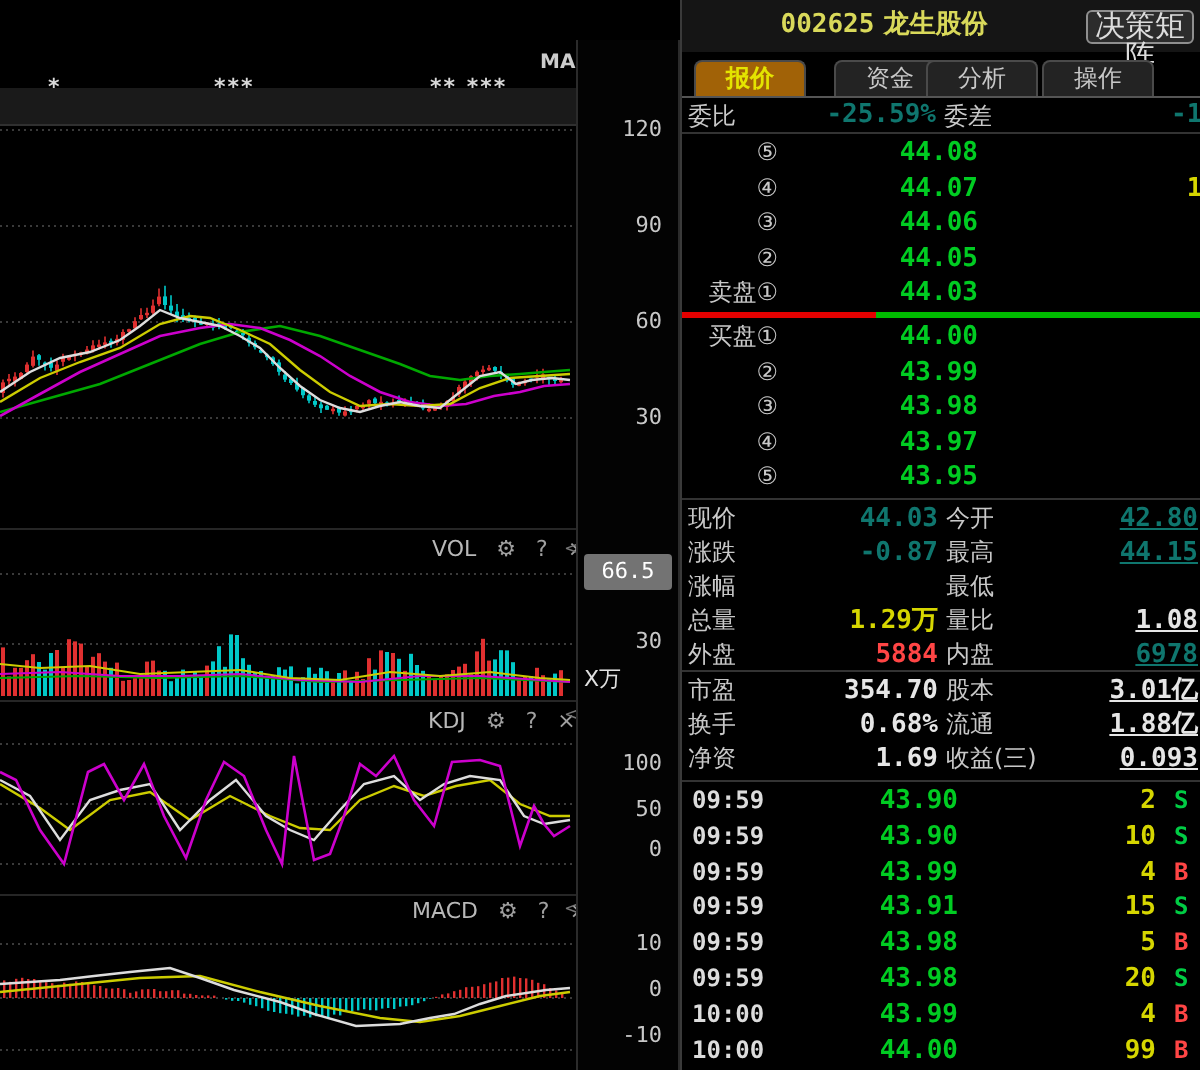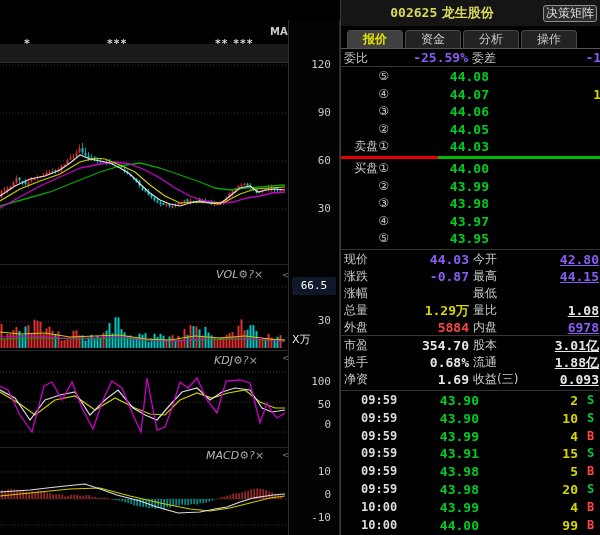--- a/index.html
+++ b/index.html
@@ -7,45 +7,45 @@
        font-family:"DejaVu Sans",sans-serif;-webkit-font-smoothing:none;}
   .num{font-family:"DejaVu Sans Mono",monospace;font-weight:bold;}
   
   .topbar{position:absolute;left:0;top:0;width:340px;height:19px;background:#1a1a1a;
           border-bottom:1px solid #303030;box-sizing:border-box;margin-top:44px;}
   .expand-btn{position:absolute;right:4px;top:2px;font-size:11px;color:#c8c8c8;cursor:pointer;}
   
   svg{position:absolute;left:0;display:block;}
   #main-svg{top:20px;} #vol-svg{top:265px;} #kdj-svg{top:352px;} #macd-svg{top:448px;}
   .hsep{position:absolute;left:0;width:340px;height:1px;background:#262626;}
-  .pane-header{position:absolute;display:flex;gap:0;align-items:flex-end;font-size:11px;color:#b8b8b8;font-style:italic;}
+  .pane-header{position:absolute;display:flex;gap:10px;align-items:flex-end;font-size:11px;color:#b8b8b8;}
   .pane-header .ph-icon{color:#a0a0a0;cursor:pointer;font-size:11px;}
   .ma-label{position:absolute;top:26px;left:270px;font-size:10px;color:#cccccc;font-weight:bold;}
   .mark{position:absolute;top:37px;font-size:11px;color:#d8d8d8;letter-spacing:1px;font-weight:bold;}
   .collapse{position:absolute;left:282px;font-size:9px;color:#777;cursor:pointer;}
   
   .axis-col{position:absolute;left:288px;top:20px;width:52px;height:515px;background:#030303;
             border-left:1px solid #2b2b2b;border-right:1px solid #2b2b2b;box-sizing:border-box;}
   .axlab{position:absolute;right:8px;font-size:11px;color:#c8c8c8;font-family:"DejaVu Sans Mono",monospace;}
   .vol-badge{position:absolute;left:3px;right:3px;height:18px;line-height:18px;text-align:center;
              color:#fff;font-size:11px;border-radius:2px;font-family:"DejaVu Sans Mono",monospace;}
   .vol-unit{position:absolute;left:3px;font-size:11px;color:#e0e0e0;}
   
   .rpanel{position:absolute;left:340px;top:0;width:260px;height:535px;background:#000;
           border-left:1px solid #3a3a3a;box-sizing:border-box;overflow:hidden;}
   .rp-header{position:absolute;left:0;top:0;width:260px;height:26px;background:#151515;}
   .rp-title{line-height:26px;text-align:center;padding-right:58px;color:#d9d95a;font-weight:bold;font-size:13px;}
   .matrix-btn{position:absolute;right:4px;top:5px;width:54px;height:17px;line-height:15px;text-align:center;
-              font-size:12px;color:#dddddd;background:#2c2c2c;border:1px solid #8f8f8f;border-radius:3px;
+              font-size:15px;color:#dddddd;background:#2c2c2c;border:1px solid #8f8f8f;border-radius:3px;
               box-sizing:border-box;cursor:pointer;}
   .tabs{position:absolute;left:0;top:30px;width:260px;height:19px;}
   .tab{position:absolute;top:0;height:18px;width:56px;line-height:17px;text-align:center;font-size:12px;
        color:#c8c8c8;background:#232323;border:1px solid #4a4a4a;border-bottom:none;
        border-radius:4px 4px 0 0;box-sizing:border-box;cursor:pointer;}
-  .tab.active{background:#404040;color:#e4e400;font-weight:bold;}
+  .tab.active{background:#a16207;color:#e4e400;font-weight:bold;}
   .tab-underline{position:absolute;left:0;top:48px;width:260px;height:1px;background:#555;}
   .wb{position:absolute;left:0;top:50px;width:260px;height:16px;line-height:16px;font-size:12px;
       border-bottom:1px solid #333;box-sizing:content-box;}
   .wb .l1{position:absolute;left:3px;color:#c8c8c8;}
   .wb .v1{position:absolute;left:40px;width:87px;text-align:right;font-size:13px;}
   .wb .l2{position:absolute;left:131px;color:#c8c8c8;}
   .wb .v2{position:absolute;left:150px;width:118px;text-align:right;font-size:13px;}
   .asks{position:absolute;left:0;top:68px;width:260px;}
   .bids{position:absolute;left:0;top:160px;width:260px;}
   .orow{position:relative;height:17.6px;line-height:17.6px;font-size:12px;}
@@ -57,26 +57,26 @@
   .rdiv{position:absolute;left:0;width:260px;height:1px;background:#333;}
   .info-a{position:absolute;left:0;top:251px;width:260px;}
   .info-b{position:absolute;left:0;top:337px;width:260px;}
   .irow{position:relative;height:17px;line-height:17px;font-size:12px;}
   .irow .l1{position:absolute;left:3px;color:#c8c8c8;}
   .irow .v1{position:absolute;left:40px;width:88px;text-align:right;font-size:13px;}
   .irow .l2{position:absolute;left:132px;color:#c8c8c8;}
   .irow .v2{position:absolute;left:150px;width:108px;text-align:right;font-size:13px;text-decoration:underline;}
   .ticklist{position:absolute;left:0;top:392px;width:260px;}
   .trow{position:relative;height:17.8px;line-height:17.8px;font-size:12px;}
-  .trow .tm{position:absolute;left:20px;color:#dcdcdc;font-size:12px;}
+  .trow .tm{position:absolute;left:5px;color:#dcdcdc;font-size:12px;}
   .trow .tp{position:absolute;left:50px;width:88px;text-align:right;color:#00cc22;font-size:13px;}
   .trow .tv{position:absolute;left:150px;width:87px;text-align:right;color:#d6d600;font-size:13px;}
   .trow .ts{position:absolute;left:246px;width:14px;font-size:12px;font-weight:bold;}
   
-  .c-green{color:#8b5cf6;} .c-yellow{color:#d6d600;} .c-red{color:#ff4545;} .c-white{color:#e6e6e6;}
+  .c-green{color:#0f766e;} .c-yellow{color:#d6d600;} .c-red{color:#ff4545;} .c-white{color:#e6e6e6;}
   .c-S{color:#00cc44;} .c-B{color:#ff4545;}
 </style>
 </head>
 <body>
 
 <div class="app">
 
   <div class="topbar">
     <span class="expand-btn">&lt;&lt;展开</span>
   </div>
@@ -519,21 +519,21 @@
 
   <span class="collapse" style="top:270px">&lt;</span>
   <span class="collapse" style="top:353px">&lt;</span>
   <span class="collapse" style="top:450px">&lt;</span>
 
   <div class="axis-col">
     <span class="axlab" style="top:38px">120</span>
     <span class="axlab" style="top:86px">90</span>
     <span class="axlab" style="top:134px">60</span>
     <span class="axlab" style="top:182px">30</span>
-    <span class="vol-badge" style="top:257px;background:#0f172a">66.5</span>
+    <span class="vol-badge" style="top:257px;background:#737373">66.5</span>
     <span class="axlab" style="top:294px">30</span>
     <span class="vol-unit" style="top:312px">X万</span>
     <span class="axlab" style="top:355px">100</span>
     <span class="axlab" style="top:378px">50</span>
     <span class="axlab" style="top:398px">0</span>
     <span class="axlab" style="top:445px">10</span>
     <span class="axlab" style="top:468px">0</span>
     <span class="axlab" style="top:491px">-10</span>
   </div>
 
@@ -542,21 +542,21 @@
     <div class="rp-header">
       <div class="rp-title">
         <span class="num">002625</span>
         <span>龙生股份</span>
       </div>
       <div class="matrix-btn">决策矩阵</div>
     </div>
 
     <div class="tabs">
       <div class="tab active" style="left:6px">报价</div>
-      <div class="tab" style="left:64px">资金</div>
+      <div class="tab" style="left:76px">资金</div>
       <div class="tab" style="left:122px">分析</div>
       <div class="tab" style="left:180px">操作</div>
     </div>
     <div class="tab-underline"></div>
 
     <div class="wb">
       <span class="l1">委比</span>
       <span class="v1 num c-green">-25.59%</span>
       <span class="l2">委差</span>
       <span class="v2 num c-green">-14</span>

